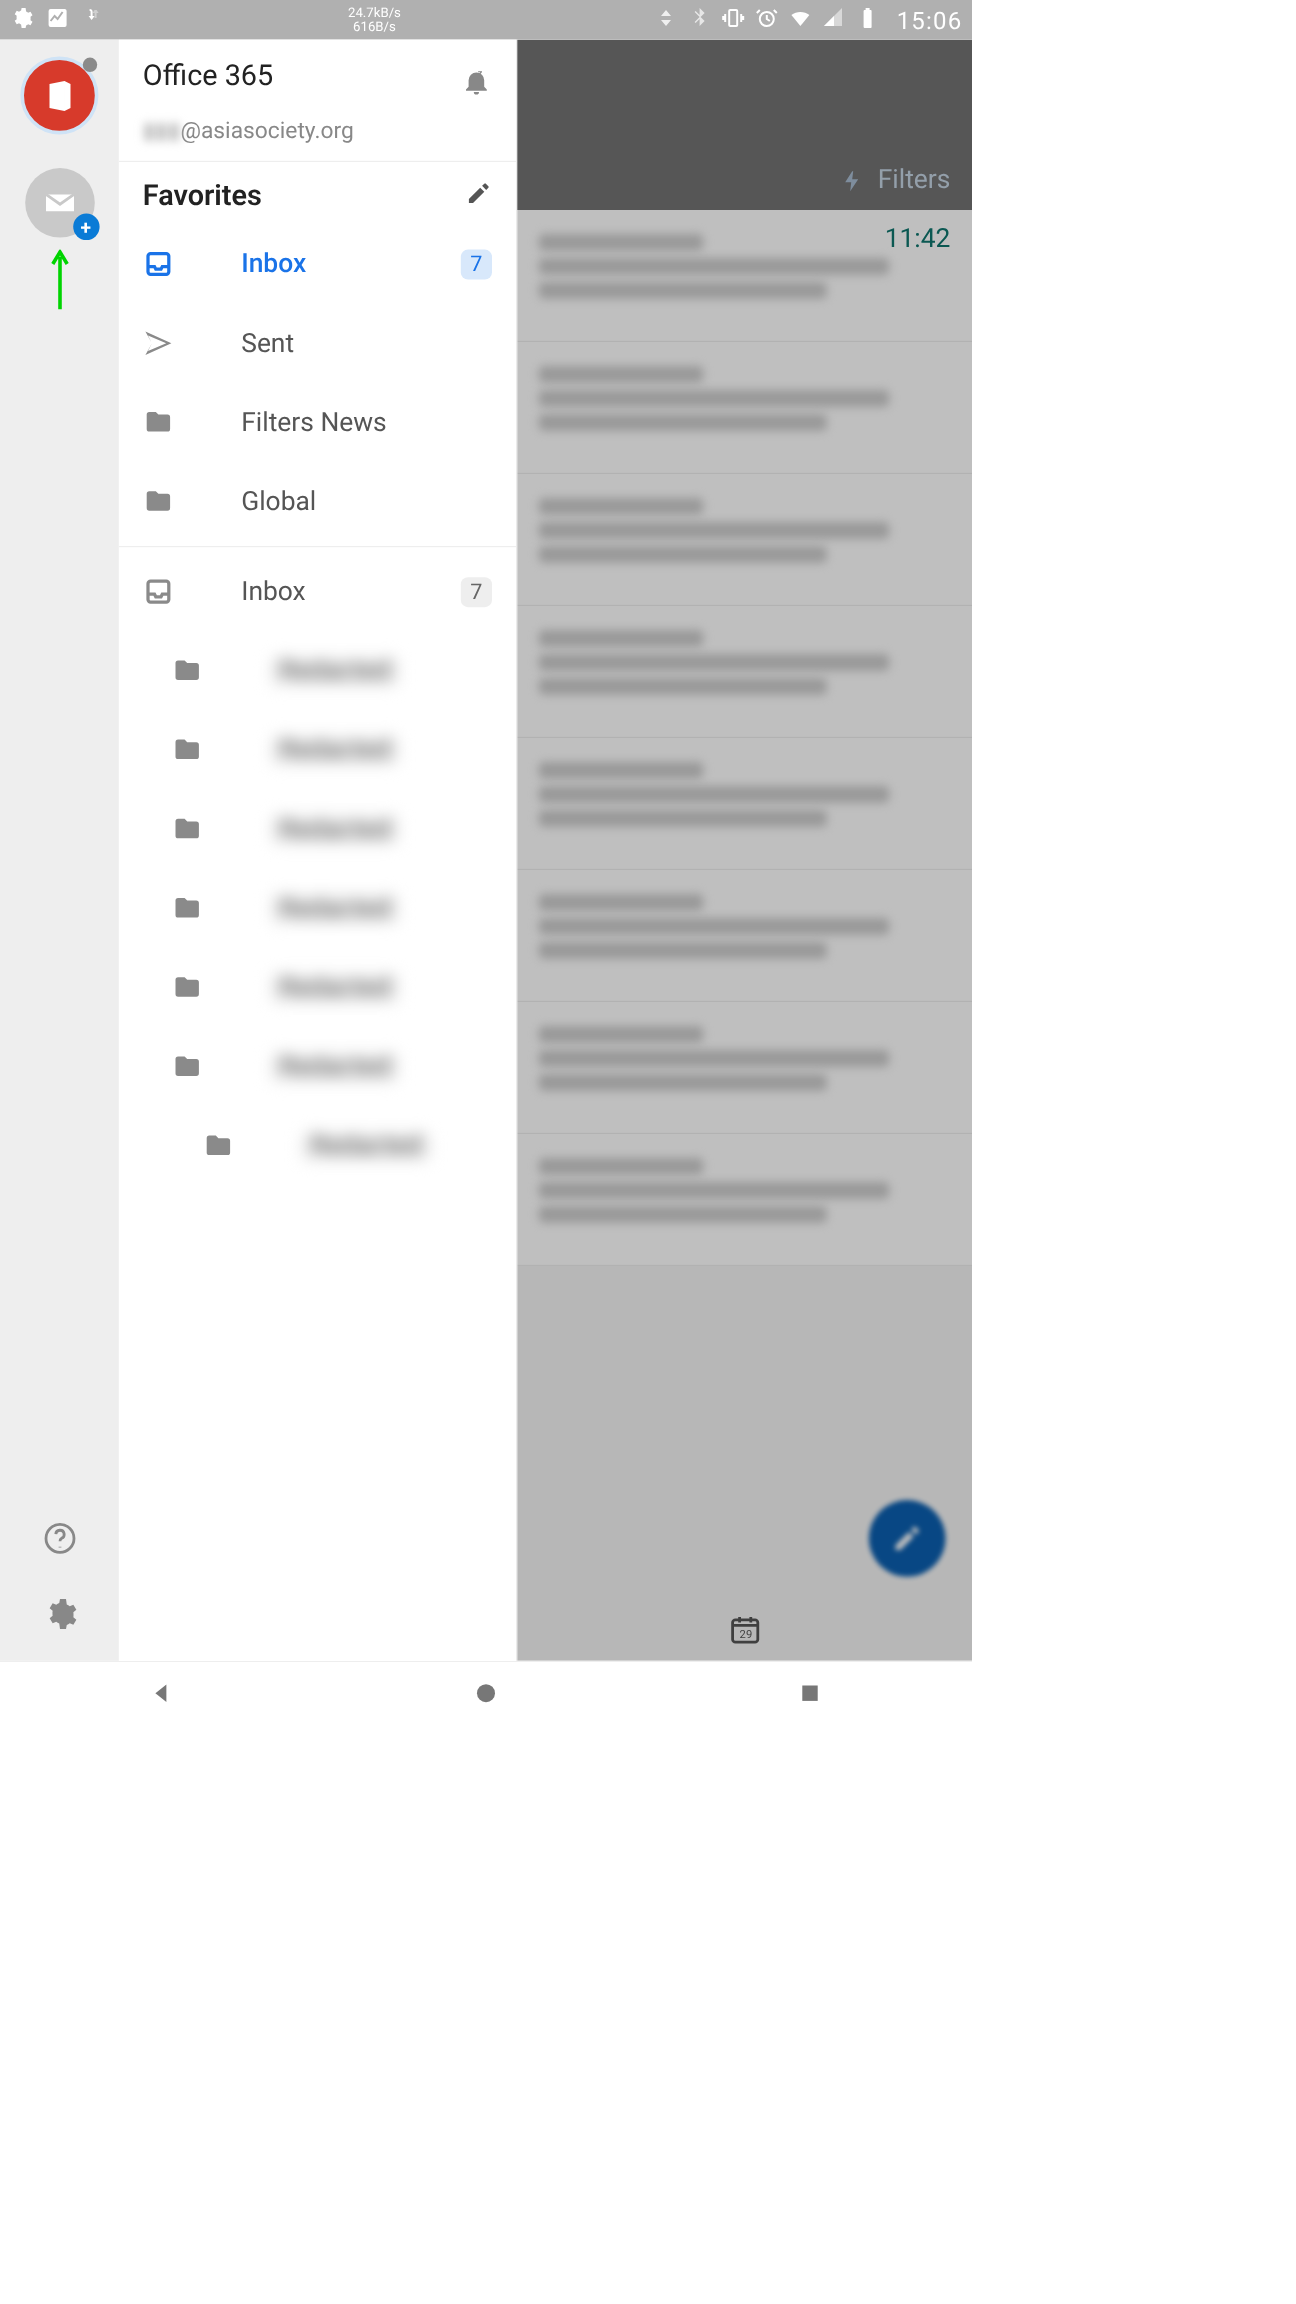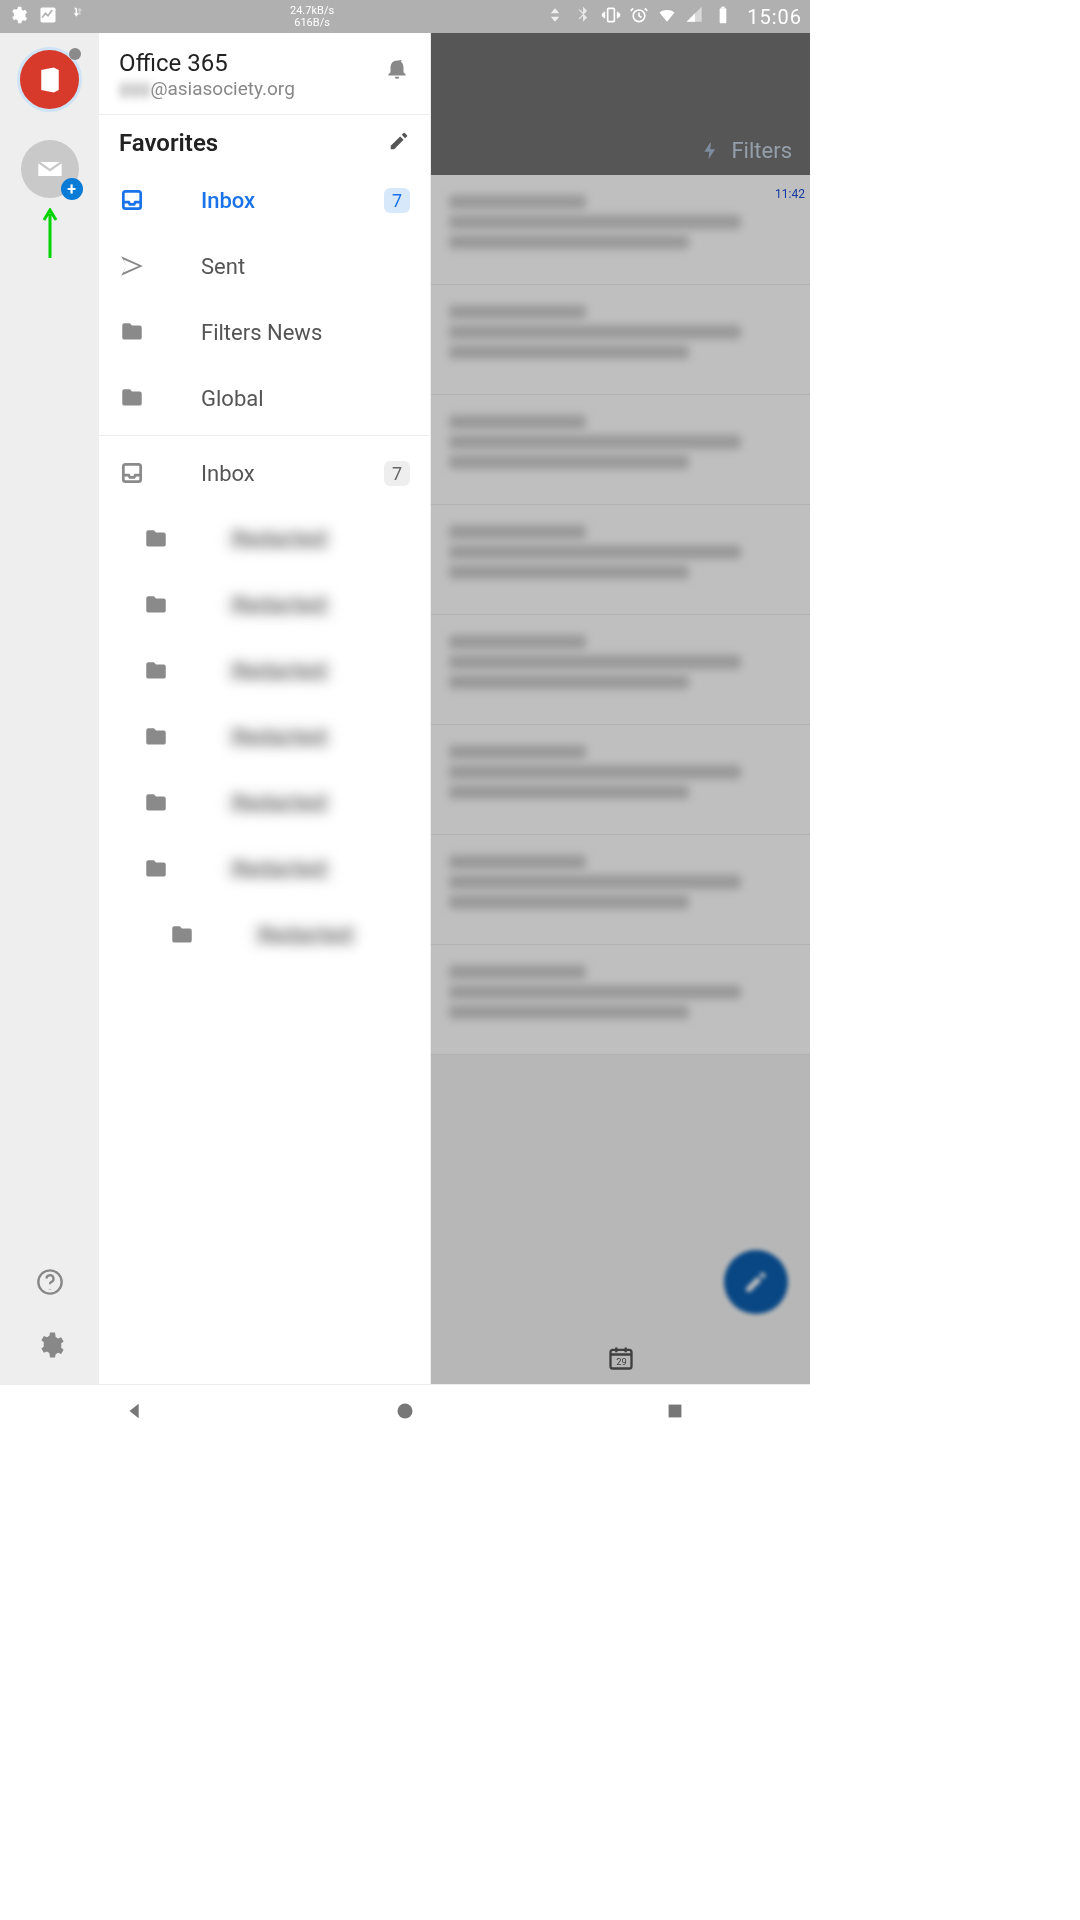--- a/index.html
+++ b/index.html
@@ -72,21 +72,21 @@
     overflow:hidden;
   }
   .drawer-header {
     padding:16px 20px 14px 20px;
     border-bottom:1px solid #eee;
     display:flex;
     align-items:flex-start;
   }
   .drawer-header .titles { flex:1; }
   .drawer-header .title { font-size:24px; color:#222; font-weight:400; }
-  .drawer-header .subtitle { font-size:19px; color:#888; margin-top:0; }
+  .drawer-header .subtitle { font-size:19px; color:#888; margin-top:20px; }
   .drawer-header .blur { filter:blur(4px); color:#bbb; }
   .drawer-header .bell svg { width:26px;height:26px;fill:#888; margin-top:6px;}
   .section {
     padding:14px 20px 10px 20px;
     display:flex; align-items:center;
   }
   .section .sec-title { font-size:24px; font-weight:600; color:#222; flex:1;}
   .section .pencil svg { width:22px;height:22px;fill:#555;}
   .folder-list { display:flex; flex-direction:column; }
   .folder {
@@ -127,21 +127,21 @@
     height:142px;
     background:#737373;
     display:flex;align-items:flex-end;justify-content:flex-end;
     padding:0 18px 12px 0;
     color:#fff;
   }
   .backdrop .filters { display:flex; align-items:center; gap:10px; font-size:22px; color:#c5d4e3;}
   .backdrop .filters svg { width:20px;height:20px; fill:#a8bdd2;}
   .maillist { display:flex; flex-direction:column; }
   .mailitem { height:110px; background:#fff; border-bottom:1px solid #eee; position:relative; padding:14px 18px;}
-  .mailitem .time { position:absolute; top:12px; right:5px; font-size:12px; color:#1d4ed8;}
+  .mailitem .time { position:absolute; top:12px; right:18px; font-size:22px; color:#0f766e;}
   .mailitem .line { height:14px; background:#ccc; border-radius:4px; margin:6px 0; filter:blur(4px);}
   .fab {
     position:absolute; right:22px; bottom:70px;
     width:64px;height:64px;border-radius:50%;
     background:#0b5fb0;
     display:flex;align-items:center;justify-content:center;
     z-index:2;
     filter:blur(2px);
   }
   .fab svg{width:26px;height:26px;fill:#fff;}

